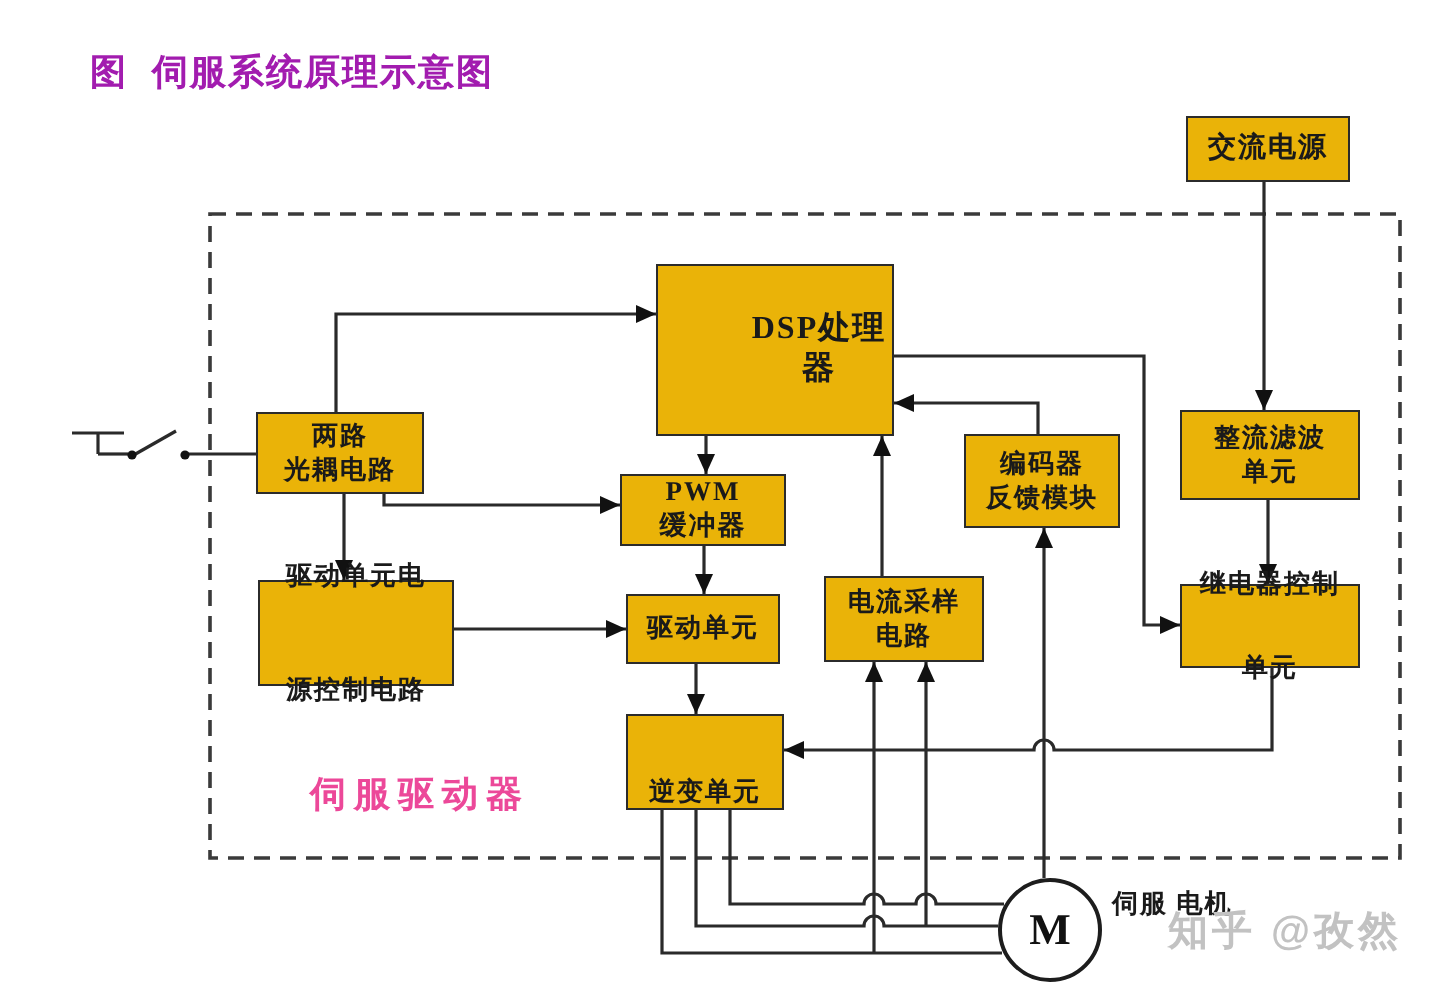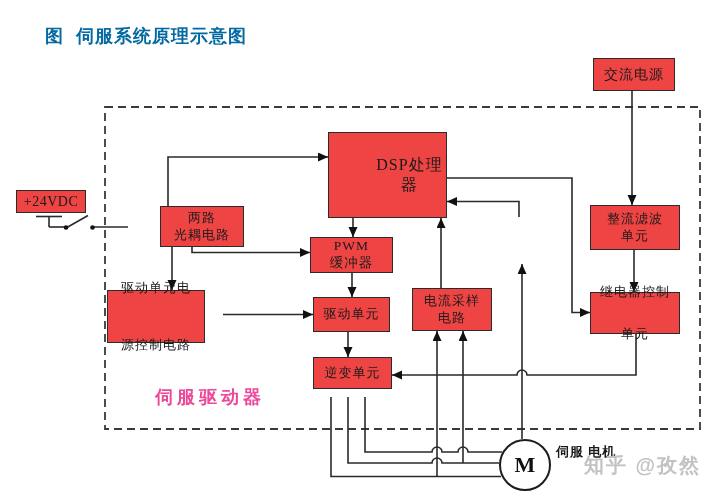--- a/index.html
+++ b/index.html
@@ -1,36 +1,36 @@
 <!DOCTYPE html>
 <html><head>
 <meta charset="utf-8">
 <style>
   html,body{margin:0;padding:0;background:#ffffff;}
   .canvas{position:relative;width:723px;height:500px;background:#ffffff;overflow:hidden;
           font-family:"Liberation Serif","DejaVu Serif",serif;}
   .title{position:absolute;left:45px;top:24px;font-family:"Liberation Sans","DejaVu Sans",sans-serif;
-         font-weight:bold;font-size:18px;color:#0369a1;white-space:pre;letter-spacing:1px;}
+         font-weight:bold;font-size:18px;color:#a21caf;white-space:pre;letter-spacing:1px;}
   svg.wires{position:absolute;left:0;top:0;width:723px;height:500px;}
-  .box{position:absolute;box-sizing:border-box;border:1.7px solid #2b2b2b;background:#ef4444;
+  .box{position:absolute;box-sizing:border-box;border:1.7px solid #2b2b2b;background:#eab308;
        display:flex;flex-direction:column;align-items:center;justify-content:center;text-align:center;
-       font-weight:normal;color:#1a1a1a;line-height:1.25;letter-spacing:1px;font-size:13px;}
+       font-weight:bold;color:#1a1a1a;line-height:1.25;letter-spacing:1px;font-size:13px;}
   .box span{display:block;}
   .b-ac{left:593px;top:58px;width:82px;height:33px;font-size:14px;}
   .b-dsp{left:328px;top:132px;width:119px;height:86px;font-size:16px;padding-left:44px;}
   .b-vdc{left:16px;top:190px;width:70px;height:23px;font-size:14px;letter-spacing:0.5px;}
-  .b-opto{left:128px;top:206px;width:84px;height:41px;margin-left:32px;}
+  .b-opto{left:128px;top:206px;width:84px;height:41px;}
   .b-rect{left:590px;top:205px;width:90px;height:45px;}
   .b-enc{left:482px;top:217px;width:78px;height:47px;}
   .b-pwm{left:310px;top:237px;width:83px;height:36px;font-size:13.5px;}
-  .b-dpw{left:107px;top:290px;width:98px;height:53px;gap:40px;}
+  .b-dpw{left:129px;top:290px;width:98px;height:53px;gap:40px;}
   .b-drv{left:313px;top:297px;width:77px;height:35px;text-align:right;}
   .b-cur{left:412px;top:288px;width:80px;height:43px;}
   .b-rly{left:590px;top:292px;width:90px;height:42px;gap:26px;}
-  .b-inv{left:313px;top:357px;width:79px;height:32px;}
+  .b-inv{left:313px;top:357px;width:79px;height:48px;justify-content:flex-end;}
   .motor{position:absolute;left:499px;top:439px;width:48px;height:48px;border:2px solid #1d1d1d;
          border-radius:50%;background:#fff;display:flex;align-items:center;justify-content:center;
          font-size:22px;font-weight:600;color:#111;}
   .lbl-driver{position:absolute;left:155px;top:385px;font-size:18px;font-weight:bold;color:#ec4899;letter-spacing:4px;}
   .lbl-motor{position:absolute;left:556px;top:443px;font-size:13px;font-weight:bold;color:#1a1a1a;line-height:1.35;letter-spacing:1px;text-align:center;}
   .watermark{position:absolute;left:584px;top:452px;font-family:"Liberation Sans","DejaVu Sans",sans-serif;
              font-size:20px;font-weight:bold;color:#c2c2c2;letter-spacing:2px;white-space:pre;}
 </style>
 </head>
 <body>
@@ -97,34 +97,35 @@
   </svg>
 
   <div class="box b-ac">
     <span>交流电源</span>
   </div>
 
   <div class="box b-dsp">
     <span>DSP处理器</span>
   </div>
 
-  <div class="box b-vdc">
-    <span>+24VDC</span>
-  </div>
 
   <div class="box b-opto">
     <span>两路</span>
     <span>光耦电路</span>
   </div>
 
   <div class="box b-rect">
     <span>整流滤波</span>
     <span>单元</span>
   </div>
 
+  <div class="box b-enc">
+    <span>编码器</span>
+    <span>反馈模块</span>
+  </div>
 
   <div class="box b-pwm">
     <span>PWM</span>
     <span>缓冲器</span>
   </div>
 
   <div class="box b-dpw">
     <span>驱动单元电</span>
     <span>源控制电路</span>
   </div>

